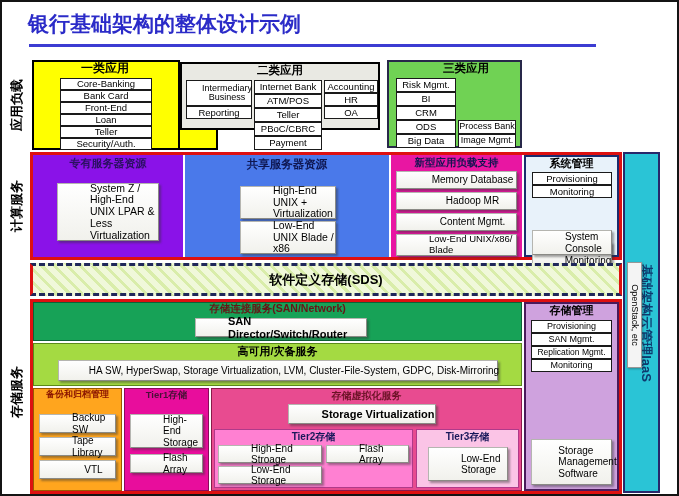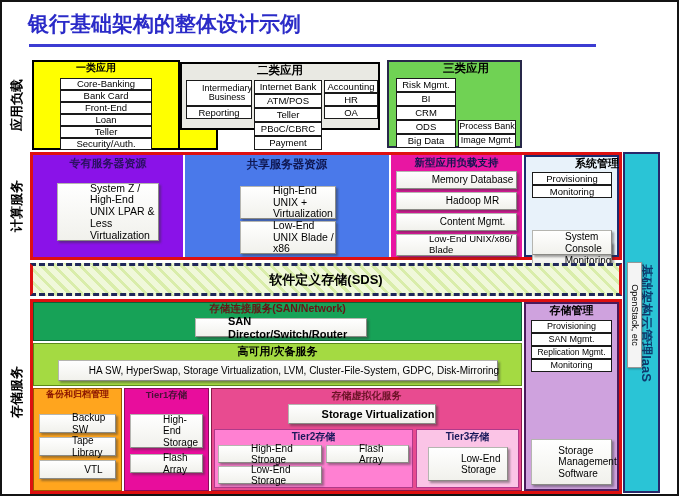--- a/index.html
+++ b/index.html
@@ -37,21 +37,21 @@
     </div>
   <div class="abs vlabel" style="left:2px;top:166px;width:26px;height:76px;">
       <span>计算服务</span>
     </div>
   <div class="abs vlabel" style="left:2px;top:352px;width:26px;height:76px;">
       <span>存储服务</span>
     </div>
 
   <div class="abs" style="left:176px;top:120px;width:40px;height:28px;background:#ffff00;border:2px solid #000;"></div>
   <div class="abs" style="left:30px;top:58px;width:148px;height:90px;background:#ffff00;border:2px solid #000;"></div>
-  <div class="abs hdr" style="left:20px;top:60px;width:148px;font-size:10px;">一类应用</div>
+  <div class="abs hdr" style="left:29px;top:60px;width:148px;font-size:12px;">一类应用</div>
   <div class="abs cell" style="left:58px;top:76px;width:92px;height:12px;">Core-Banking</div>
   <div class="abs cell" style="left:58px;top:88px;width:92px;height:12px;">Bank Card</div>
   <div class="abs cell" style="left:58px;top:100px;width:92px;height:12px;">Front-End</div>
   <div class="abs cell" style="left:58px;top:112px;width:92px;height:12px;">Loan</div>
   <div class="abs cell" style="left:58px;top:124px;width:92px;height:12px;">Teller</div>
   <div class="abs cell" style="left:58px;top:136px;width:92px;height:12px;">Security/Auth.</div>
 
   <div class="abs" style="left:178px;top:60px;width:200px;height:68px;background:#e9e9e3;border:2px solid #000;"></div>
   <div class="abs hdr" style="left:178px;top:62px;width:200px;font-size:11.5px;">二类应用</div>
   <div class="abs cell" style="left:184px;top:78px;width:66px;height:26px;font-size:9px;padding-left:16px;">Intermediary Business</div>
@@ -87,21 +87,21 @@
   <div class="abs raised" style="left:238px;top:219px;width:96px;height:33px;">Low-End UNIX Blade / x86</div>
 
   <div class="abs" style="left:389px;top:153px;width:131px;height:102px;background:#e816a2;"></div>
   <div class="abs hdr" style="left:389px;top:155px;width:131px;font-size:10.5px;color:#141452;">新型应用负载支持</div>
   <div class="abs raised" style="left:394px;top:169px;width:121px;height:18px;font-size:10px;">Memory Database</div>
   <div class="abs raised" style="left:394px;top:190px;width:121px;height:18px;font-size:10px;">Hadoop MR</div>
   <div class="abs raised" style="left:394px;top:211px;width:121px;height:18px;font-size:10px;">Content Mgmt.</div>
   <div class="abs raised" style="left:394px;top:232px;width:121px;height:22px;font-size:9.5px;">Low-End UNIX/x86/ Blade</div>
 
   <div class="abs" style="left:522px;top:153px;width:95px;height:102px;background:#e8f2fa;border:2px solid #1c2c6e;"></div>
-  <div class="abs hdr" style="left:522px;top:155px;width:95px;font-size:11px;text-align:right;">系统管理</div>
+  <div class="abs hdr" style="left:522px;top:155px;width:95px;font-size:11px;">系统管理</div>
   <div class="abs cell" style="left:530px;top:170px;width:80px;height:13px;">Provisioning</div>
   <div class="abs cell" style="left:530px;top:183px;width:80px;height:13px;">Monitoring</div>
   <div class="abs raised" style="left:530px;top:200px;width:80px;height:26px;font-size:10px;margin-top:40px;">System Monitoring</div>
   <div class="abs raised" style="left:530px;top:228px;width:80px;height:25px;font-size:10px;">System Console</div>
 
   <div class="abs ctr hatch" style="left:28px;top:261px;width:592px;height:33px;
         border-left:3px solid #de1010;border-right:3px solid #de1010;
         border-top:3px dashed #20285a;border-bottom:3px dashed #20285a;
         font-size:13px;font-weight:bold;">软件定义存储(SDS)</div>
 

